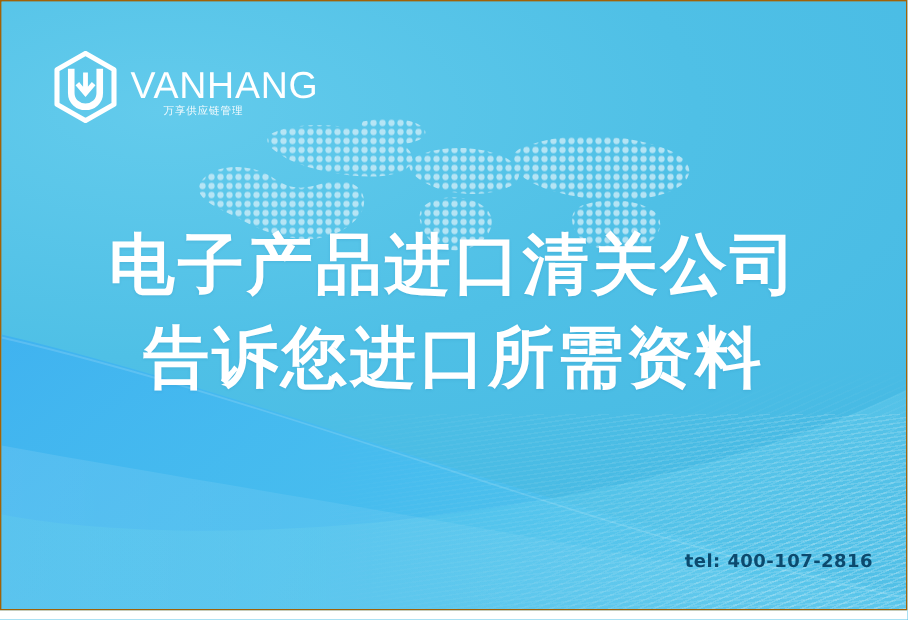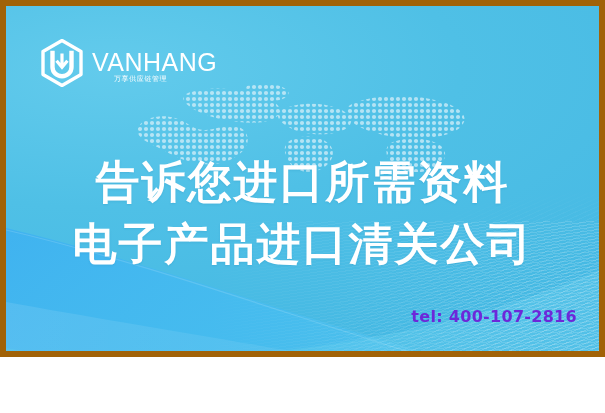--- a/index.html
+++ b/index.html
@@ -7,25 +7,25 @@
     padding: 0;
     background: #ffffff;
   }
   body {
     font-family: "Liberation Sans", sans-serif;
   }
 
   .banner {
     position: relative;
     width: 605px;
-    height: 357px;
+    height: 407px;
     overflow: hidden;
     background: #55c3e8;
     box-sizing: border-box;
-    border: 6px solid #a16207;
+    border: 1px solid #a16207;
   }
 
   
   .bg-base {
     position: absolute;
     inset: 0;
     background:
       radial-gradient(130% 90% at 18% 18%, #63cbec 0%, #4fc0e6 45%, #44b8e3 100%);
   }
 
@@ -135,23 +135,23 @@
     line-height: 62px;
     letter-spacing: 2px;
     text-shadow: 0 1px 2px rgba(30,120,170,0.18);
   }
 
   
   .phone {
     position: absolute;
     right: 22px;
     bottom: 25px;
-    color: #6d28d9;
+    color: #0c4a6e;
     font-family: "DejaVu Sans", sans-serif;
-    font-size: 16px;
+    font-size: 12px;
     font-weight: 700;
     letter-spacing: 0.3px;
   }
 </style>
 </head>
 <body>
 
 <div class="banner">
 
   <div class="bg-base"></div>
@@ -218,19 +218,19 @@
       <path d="M12.5,14 L12.5,28 C12.5,33.5 16.8,37.2 22,37.2 C27.2,37.2 31.5,33.5 31.5,28 L31.5,14" fill="none" stroke="#ffffff" stroke-width="4.4" stroke-linecap="square"></path>
       <path d="M22,16 L22,27 M17.6,23 L22,28.2 L26.4,23" fill="none" stroke="#ffffff" stroke-width="3.2" stroke-linecap="square" stroke-linejoin="miter"></path>
     </svg>
     <span class="logo-word">
       <span class="logo-word-main">VANHANG</span>
       <span class="logo-word-sub">万享供应链管理</span>
     </span>
   </div>
 
   <div class="headline">
+    <span class="headline-line">电子产品进口清关公司</span>
     <span class="headline-line">告诉您进口所需资料</span>
-    <span class="headline-line">电子产品进口清关公司</span>
   </div>
 
   <div class="phone">tel: 400-107-2816</div>
 
 </div>
 
 </body></html>

